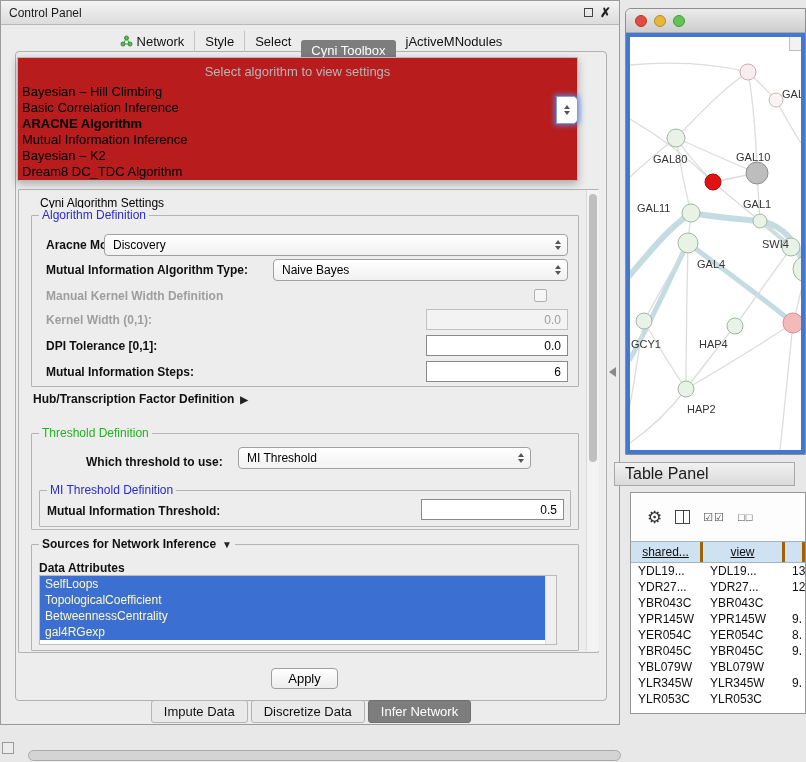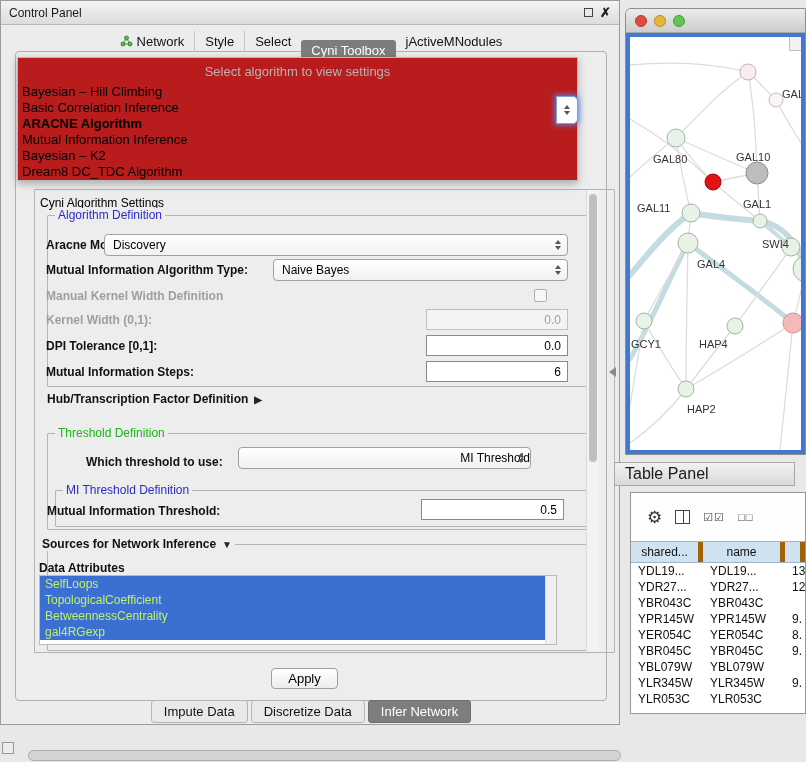--- a/index.html
+++ b/index.html
@@ -71,21 +71,21 @@
   }
   .popup .item.sel { font-weight: bold; }
   .combo-frag {
     left: 556px; top: 96px; width: 22px; height: 28px; z-index: 41;
     background: #fff; border: 1px solid #7aa0e8; border-radius: 0 5px 5px 0;
     box-shadow: 0 0 5px 2px rgba(90,140,235,.7);
     display: flex; flex-direction: column; align-items: center; justify-content: center; gap: 2px;
   }
 
   
-  .group { position: absolute; border: 1px solid #b4b4b4; border-radius: 1px; margin-left: 16px; }
+  .group { position: absolute; border: 1px solid #b4b4b4; border-radius: 1px; }
   .gtitle {
     position: absolute; top: -8px; left: 7px; background: #ededed;
     padding: 0 3px; font-size: 12px; white-space: nowrap;
   }
   .gtitle.blue { color: #2b2bc8; }
   .gtitle.green { color: #1db41d; }
 
   .lbl { position: absolute; font-size: 12px; font-weight: bold; color: #111; white-space: nowrap; }
   .lbl.dis { color: #9e9e9e; }
 
@@ -123,21 +123,21 @@
     position: absolute; left: 2px; right: 2px; top: 4px; height: 268px;
     background: #bfbfbf; border-radius: 5px;
   }
 
   .listbox {
     position: absolute; left: 38px; top: 582px; width: 518px; height: 70px;
     background: #fff; border: 1px solid #bbb; overflow: hidden;
   }
   .listbox .lrow {
     height: 16px; line-height: 16px; width: calc(100% - 11px);
-    background: #3c6fd2; color: #bef264; font-size: 12px; padding-left: 5px;
+    background: #3c6fd2; color: #fef9c3; font-size: 12px; padding-left: 5px;
     white-space: nowrap;
   }
   .listbox .lscroll {
     position: absolute; right: 0; top: 0; bottom: 0; width: 11px;
     background: #f0f0f0; border-left: 1px solid #ddd;
   }
 
   .apply-btn {
     position: absolute; left: 270px; top: 675px; width: 67px; height: 21px;
     background: linear-gradient(#ffffff, #ececec);
@@ -208,21 +208,21 @@
   }
   .gear { font-size: 17px; color: #333; line-height: 17px; }
   .col-icon { width: 15px; height: 14px; border: 1.5px solid #444; position: relative; }
   .col-icon::before { content: ""; position: absolute; left: 50%; top: 0; bottom: 0; width: 1.5px; background: #444; }
   .pair-icon { font-size: 11px; color: #444; letter-spacing: 1px; white-space: nowrap; }
   .t-header {
     display: flex; height: 22px; background: #cfe2f2;
     border-top: 1px solid #9fb6c8; border-bottom: 1px solid #9fb6c8;
     font-size: 12px; color: #111;
   }
-  .th { display: flex; align-items: center; justify-content: center; border-right: 5px solid #a16207; }
+  .th { display: flex; align-items: center; justify-content: center; border-right: 3px solid #a16207; text-decoration: underline; }
   .th.c1 { width: 72px; } .th.c2 { width: 82px; } .th.c3 { flex: 1; }
   .t-rows { background: #fff; }
   .tr { display: flex; height: 16px; align-items: center; font-size: 12px; color: #111; }
   .td { white-space: nowrap; overflow: hidden; padding-left: 7px; }
   .td.c1 { width: 72px; } .td.c2 { width: 82px; } .td.c3 { flex: 1; }
 
   
   .mini-square { left: 2px; top: 742px; width: 12px; height: 12px; background: #ececec; border: 1px solid #9a9a9a; }
   .hscroll { left: 28px; top: 750px; width: 593px; height: 11px; background: #d4d4d4; border: 1px solid #ababab; border-radius: 6px; }
 
@@ -305,31 +305,31 @@
     <span class="lbl" style="left:45px; top:338px;">DPI Tolerance [0,1]:</span>
     <div class="field" style="left:425px; top:334px; width:142px;">
       <span>0.0</span>
     </div>
 
     <span class="lbl" style="left:45px; top:364px;">Mutual Information Steps:</span>
     <div class="field" style="left:425px; top:360px; width:142px;">
       <span>6</span>
     </div>
 
-    <div class="sect-hdr" style="left:46px; top:391px;">
+    <div class="sect-hdr" style="left:32px; top:391px;">
       <span>Hub/Transcription Factor Definition</span>
       <span class="arrow">▶</span>
     </div>
 
     <div class="group" style="left:30px; top:432px; width:548px; height:97px;">
       <span class="gtitle green">Threshold Definition</span>
     </div>
 
     <span class="lbl" style="left:85px; top:454px;">Which threshold to use:</span>
-    <div class="combo" style="left:237px; top:446px; width:293px;justify-content:flex-end;">
+    <div class="combo" style="left:237px; top:446px; width:293px;">
       <span>MI Threshold</span>
       <span class="arrows">
           <span class="tri-up"></span>
           <span class="tri-down"></span>
         </span>
     </div>
 
     <div class="group" style="left:38px; top:489px; width:532px; height:37px;">
       <span class="gtitle blue">MI Threshold Definition</span>
     </div>
@@ -471,21 +471,21 @@
 
   <div class="abs table-window">
     <div class="t-toolbar">
       <span class="gear">⚙</span>
       <span class="col-icon"></span>
       <span class="pair-icon">☑☑</span>
       <span class="pair-icon">□□</span>
     </div>
     <div class="t-header">
       <div class="th c1">shared...</div>
-      <div class="th c2">name</div>
+      <div class="th c2">view</div>
       <div class="th c3"></div>
     </div>
     <div class="t-rows">
       <div class="tr">
         <div class="td c1">YDL19...</div>
         <div class="td c2">YDL19...</div>
         <div class="td c3">13</div>
       </div>
       <div class="tr">
         <div class="td c1">YDR27...</div>

